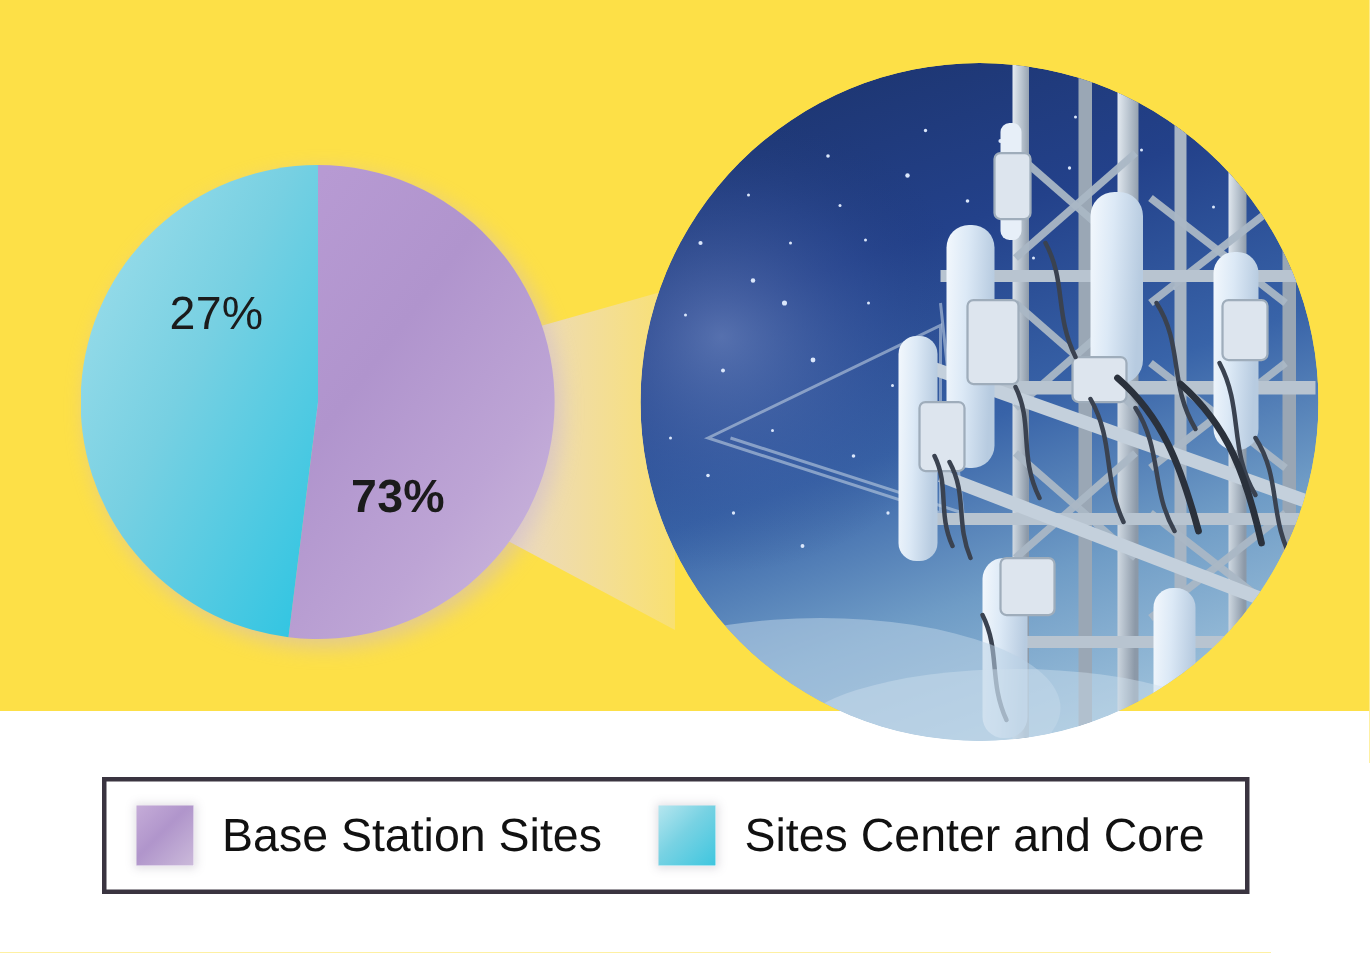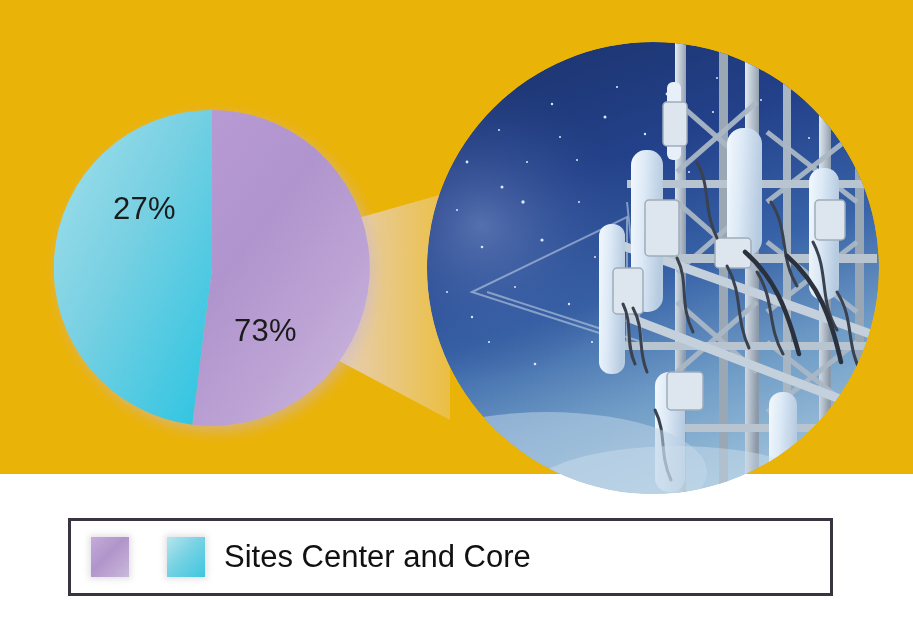--- a/index.html
+++ b/index.html
@@ -9,21 +9,21 @@
   body {
     width: 913px;
     height: 635px;
     overflow: hidden;
     font-family: "Liberation Sans", sans-serif;
   }
   #stage {
     position: relative;
     width: 913px;
     height: 474px;
-    background: #eab308;
+    background: #fde047;
   }
 
   
   .callout {
     position: absolute;
     left: 200px;
     top: 120px;
     width: 500px;
     height: 300px;
     pointer-events: none;
@@ -55,21 +55,21 @@
   }
   .pie-label {
     position: absolute;
     color: #1b1b1b;
     font-size: 31px;
     font-family: "Liberation Sans", sans-serif;
     letter-spacing: .2px;
     white-space: nowrap;
   }
   .pie-label.l1 { left: 59px; top: 81px; }
-  .pie-label.l2 { left: 180px; top: 203px; }
+  .pie-label.l2 { left: 180px; top: 203px; font-weight: bold; }
 
   
   .photo-wrap {
     position: absolute;
     left: 427px;
     top: 42px;
     width: 452px;
     height: 452px;
     border-radius: 50%;
     overflow: hidden;
@@ -313,20 +313,21 @@
         <ellipse cx="120" cy="430" rx="160" ry="60" fill="#b9d2e6" opacity="0.55"></ellipse>
         <ellipse cx="250" cy="452" rx="150" ry="48" fill="#cfe0ee" opacity="0.45"></ellipse>
       </g>
     </svg>
   </div>
 
   <div class="legend">
 
     <div class="legend-item first">
       <span class="swatch purple"></span>
+      <span class="legend-label">Base Station Sites</span>
     </div>
 
     <div class="legend-item second">
       <span class="swatch cyan"></span>
       <span class="legend-label">Sites Center and Core</span>
     </div>
 
   </div>
 
 </div>

